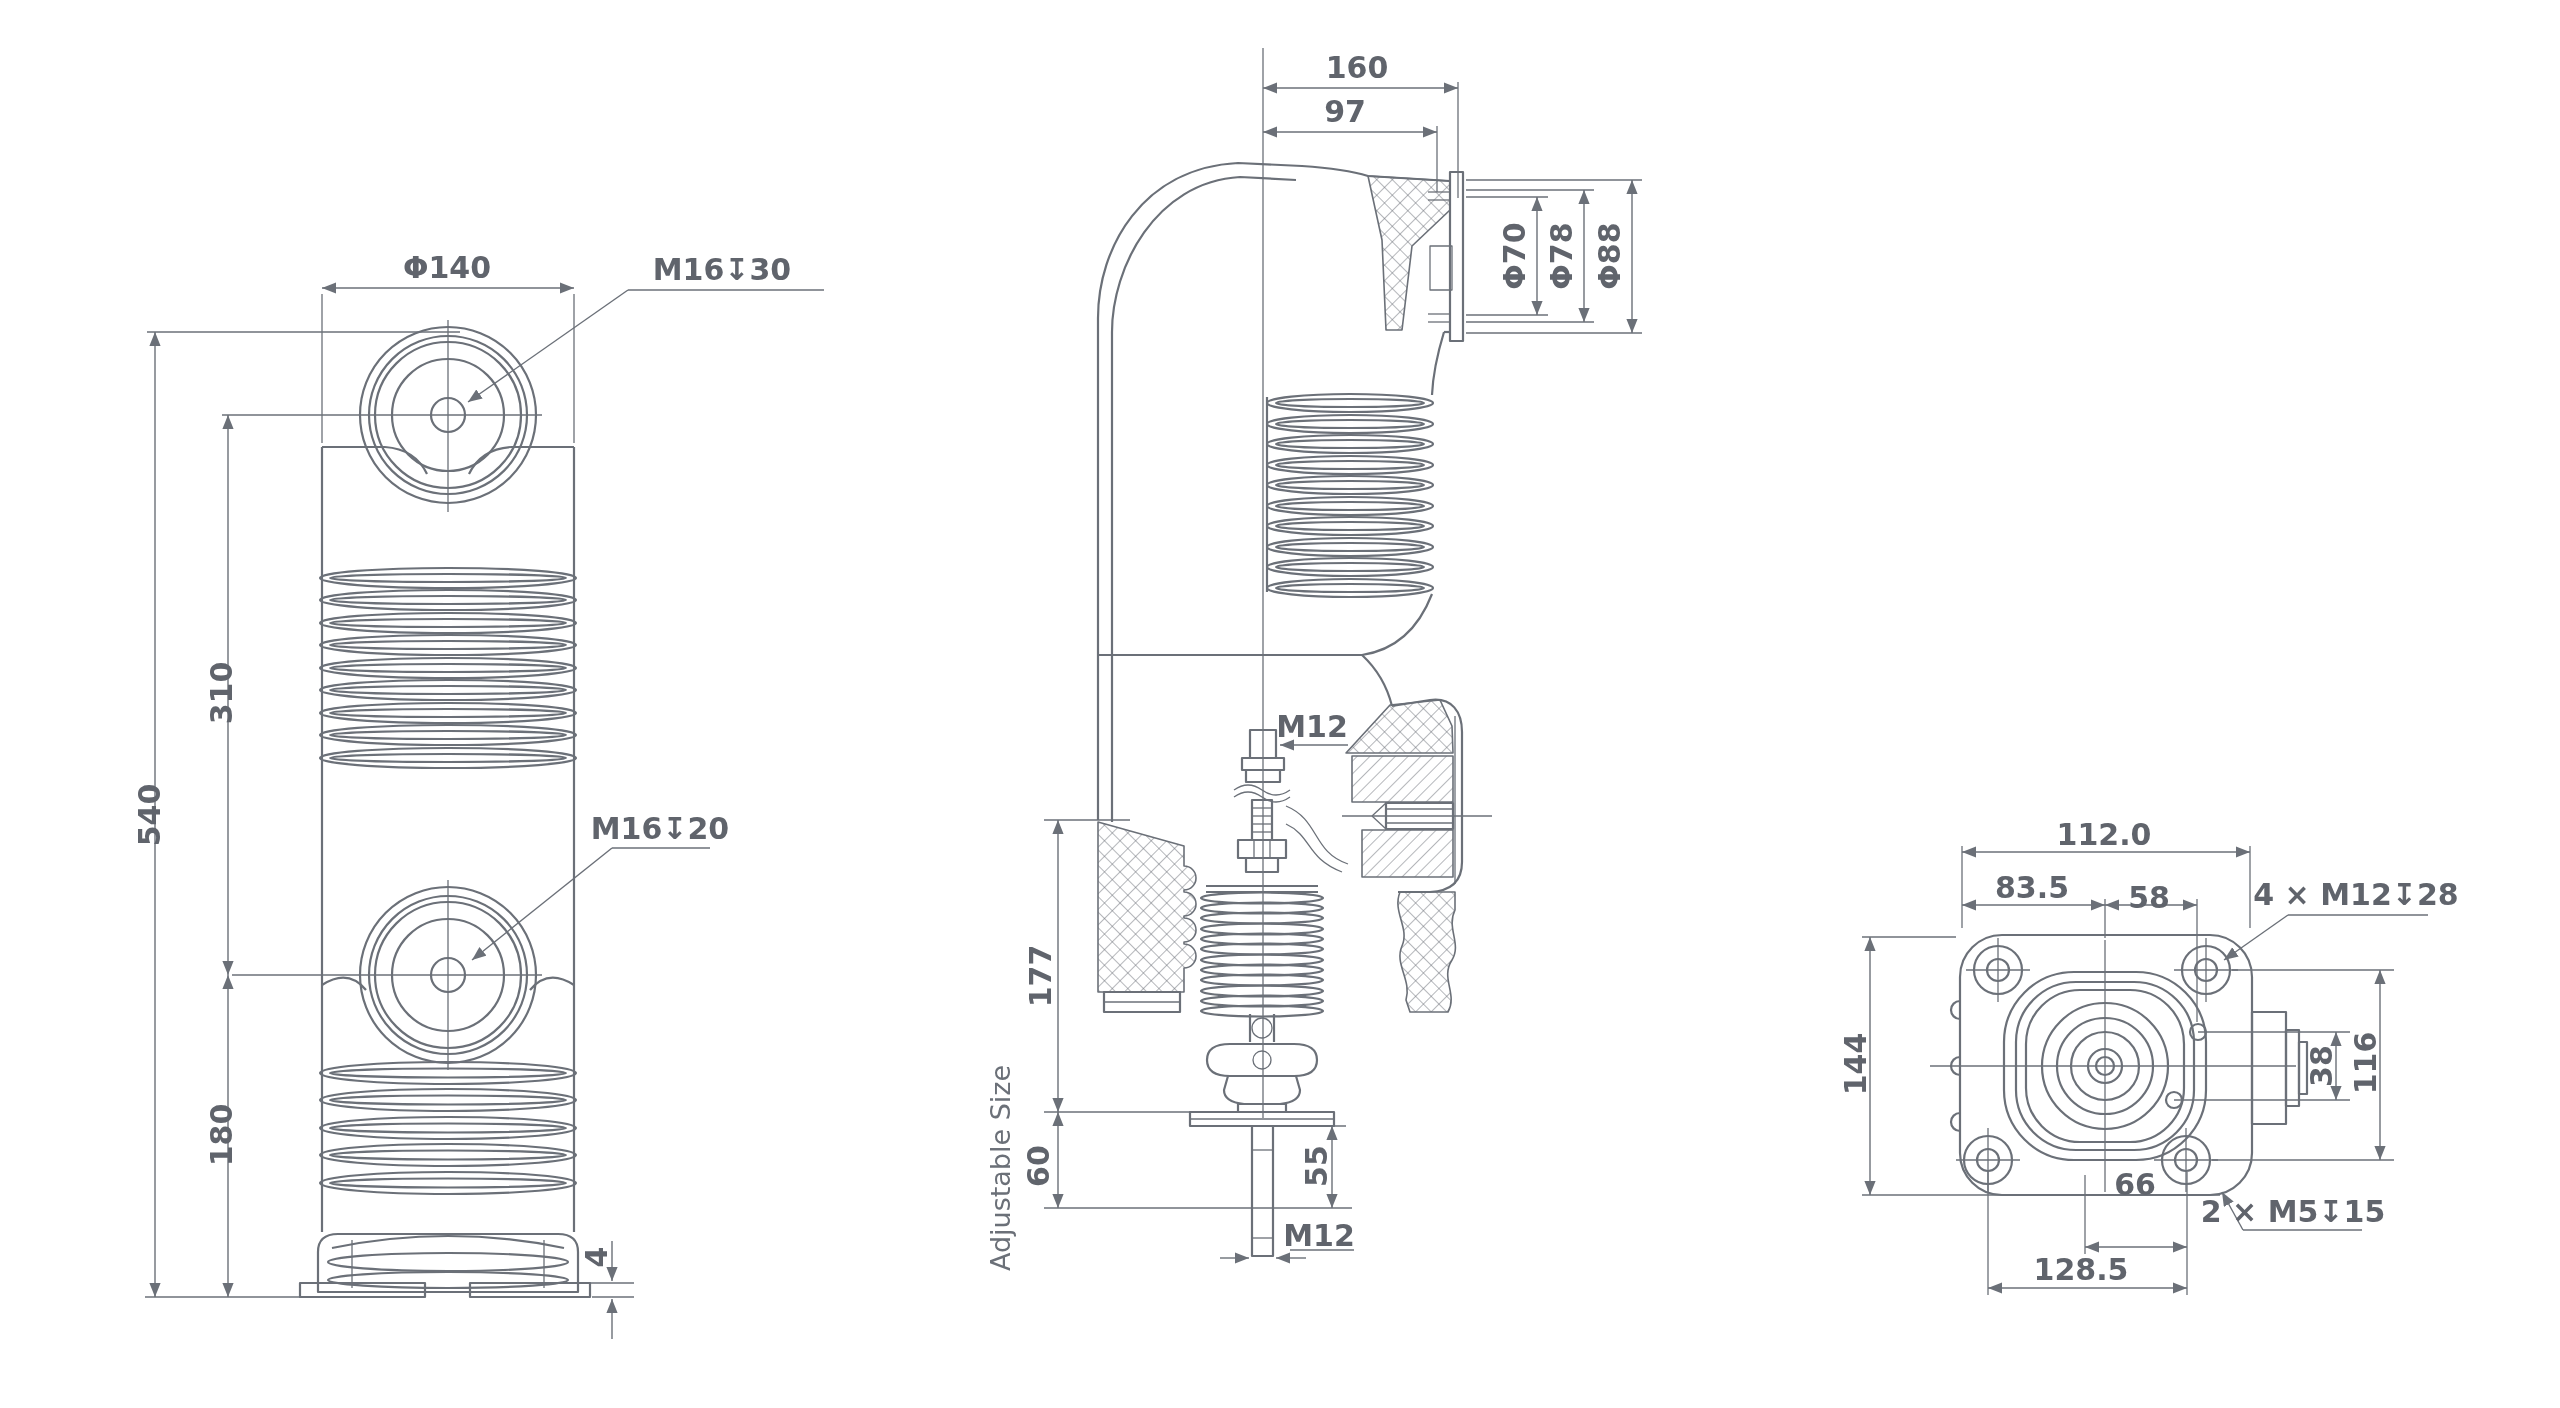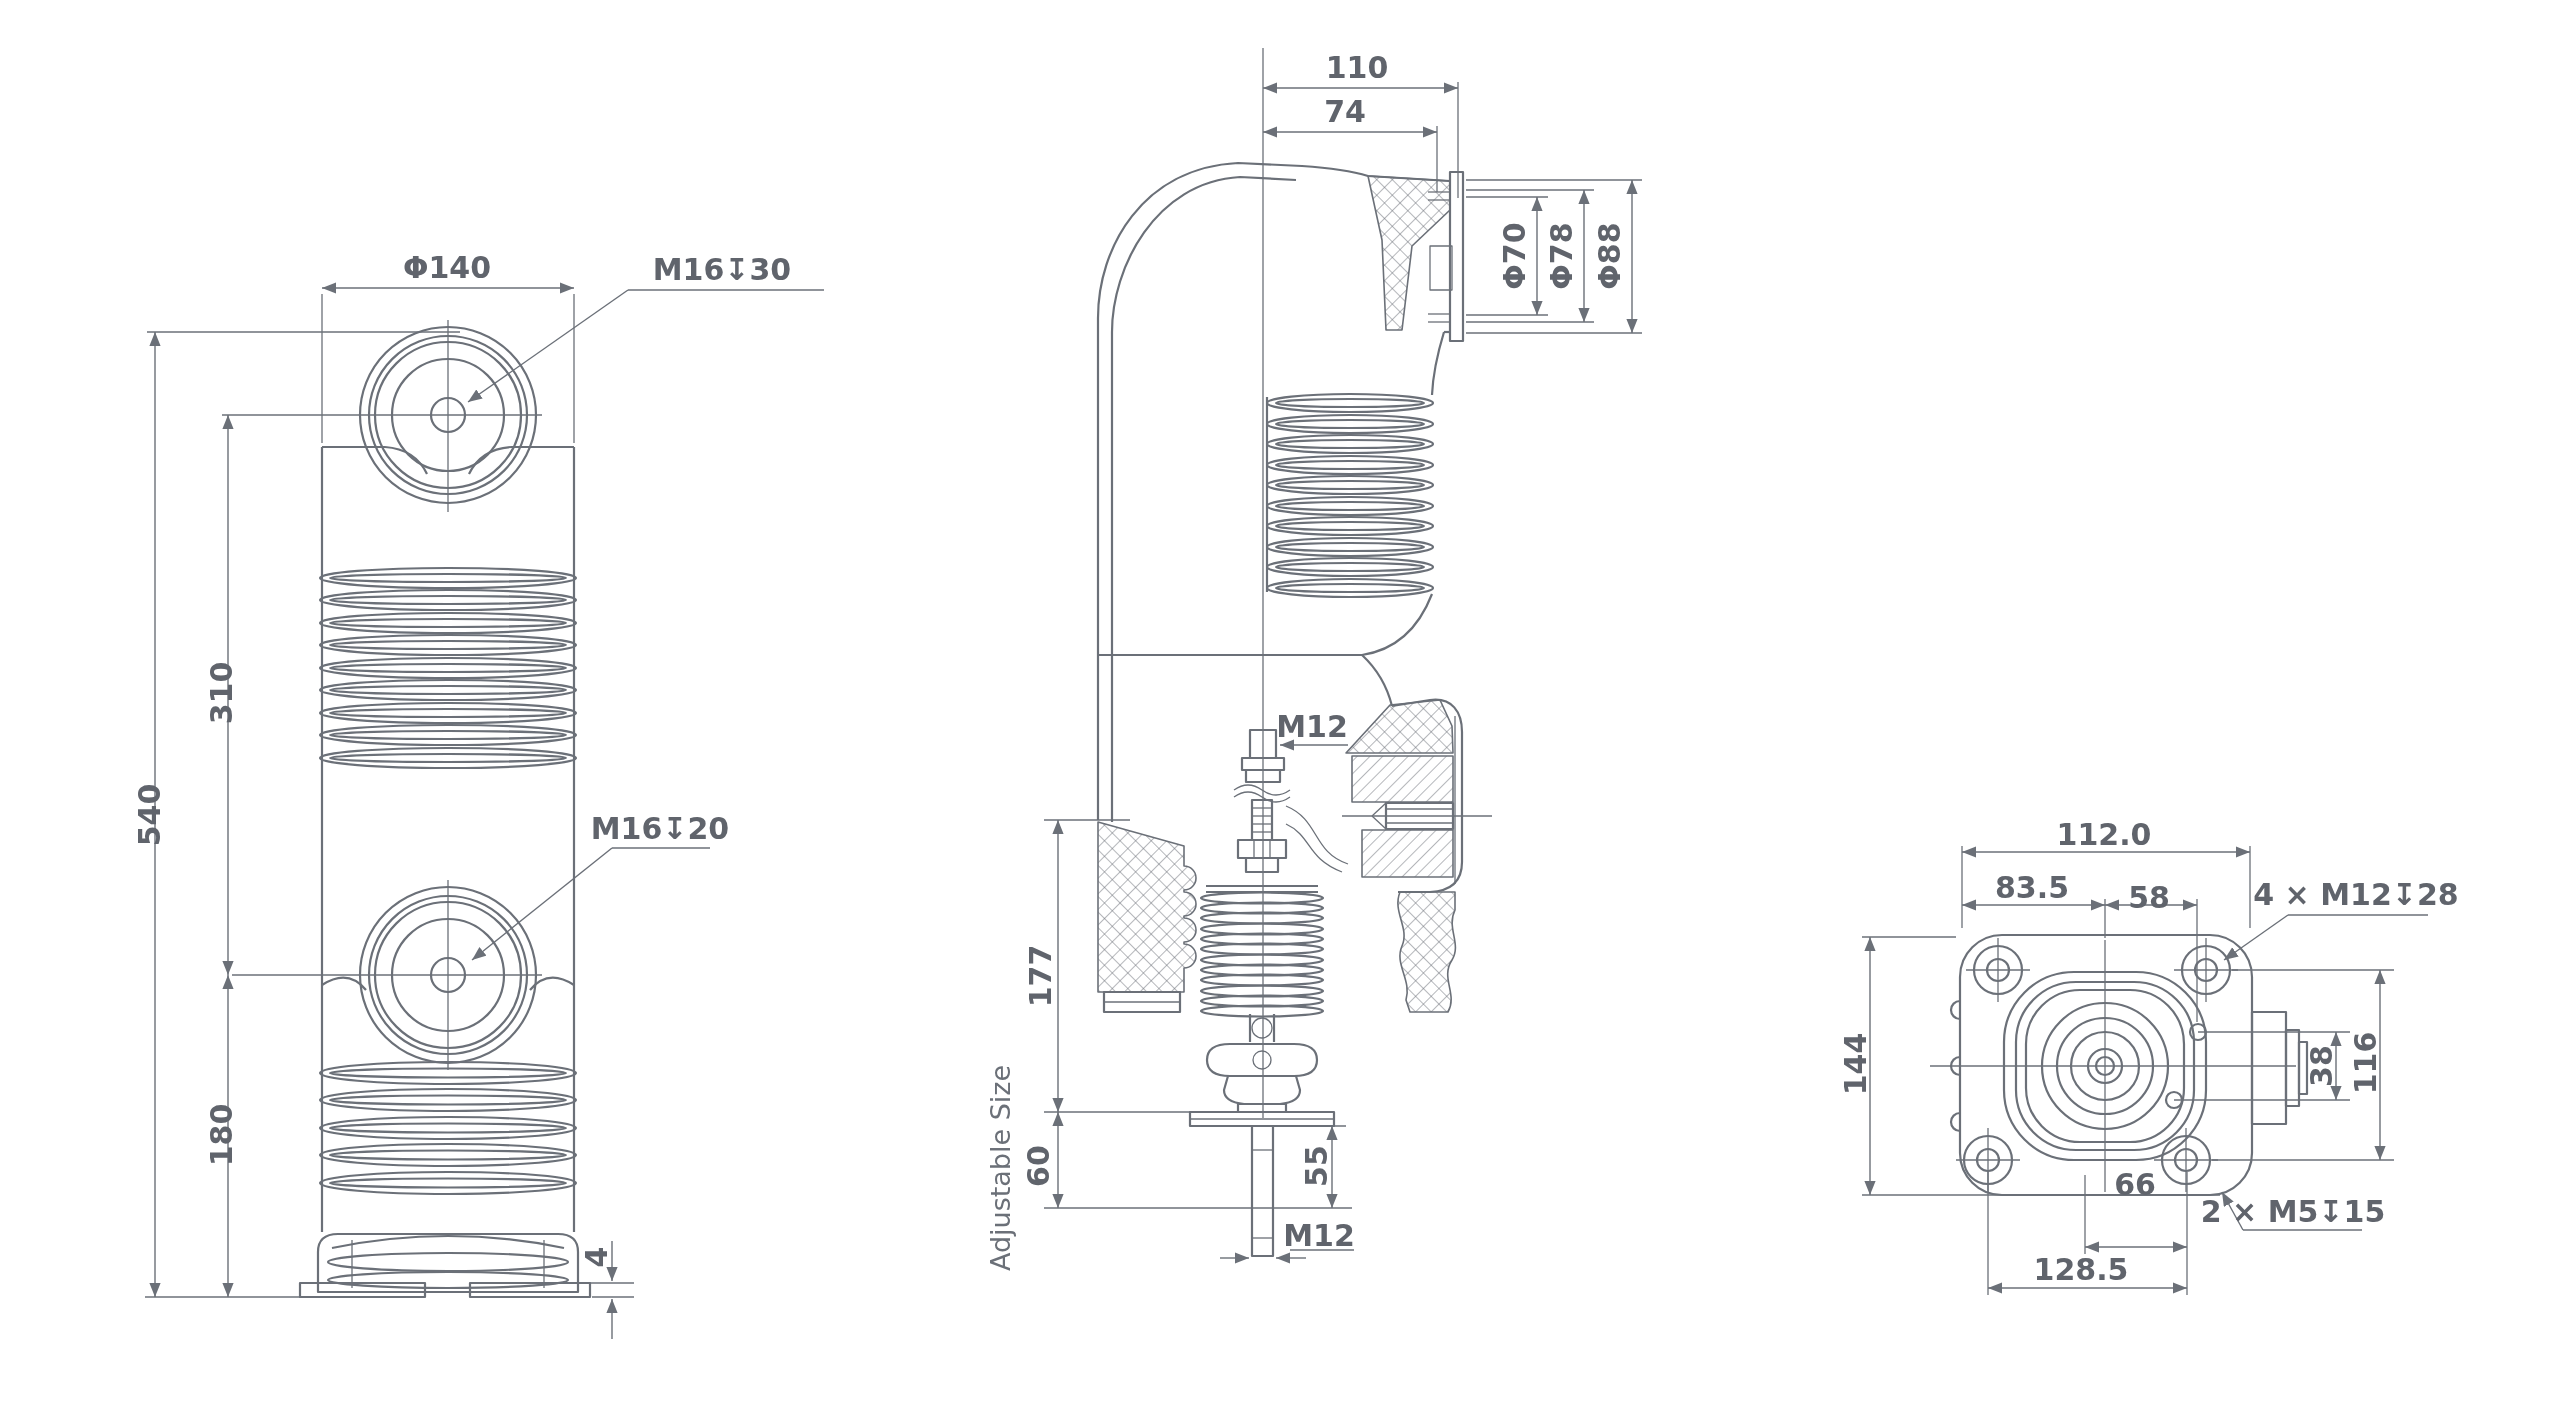--- a/index.html
+++ b/index.html
@@ -323,22 +323,22 @@
 </svg>
 
 <div class="lbl" style="left:447px;top:267px">Φ140</div>
 <div class="lbl" style="left:722px;top:269px">M16↧30</div>
 <div class="lbl" style="left:660px;top:828px">M16↧20</div>
 <div class="lbl v" style="left:149px;top:815px">540</div>
 <div class="lbl v" style="left:221px;top:693px">310</div>
 <div class="lbl v" style="left:221px;top:1135px">180</div>
 <div class="lbl v" style="left:596px;top:1257px">4</div>
 
-<div class="lbl" style="left:1357px;top:67px">110</div>
-<div class="lbl" style="left:1345px;top:111px">74</div>
+<div class="lbl" style="left:1357px;top:67px">160</div>
+<div class="lbl" style="left:1345px;top:111px">97</div>
 <div class="lbl v" style="left:1514px;top:256px">Φ70</div>
 <div class="lbl v" style="left:1561px;top:256px">Φ78</div>
 <div class="lbl v" style="left:1609px;top:256px">Φ88</div>
 <div class="lbl" style="left:1312px;top:726px">M12</div>
 <div class="lbl v" style="left:1040px;top:976px">177</div>
 <div class="lbl v" style="left:1038px;top:1166px">60</div>
 <div class="lbl v" style="left:1316px;top:1166px">55</div>
 <div class="lbl" style="left:1319px;top:1235px">M12</div>
 <div class="lbl v note" style="left:1000px;top:1168px">Adjustable Size</div>
 

